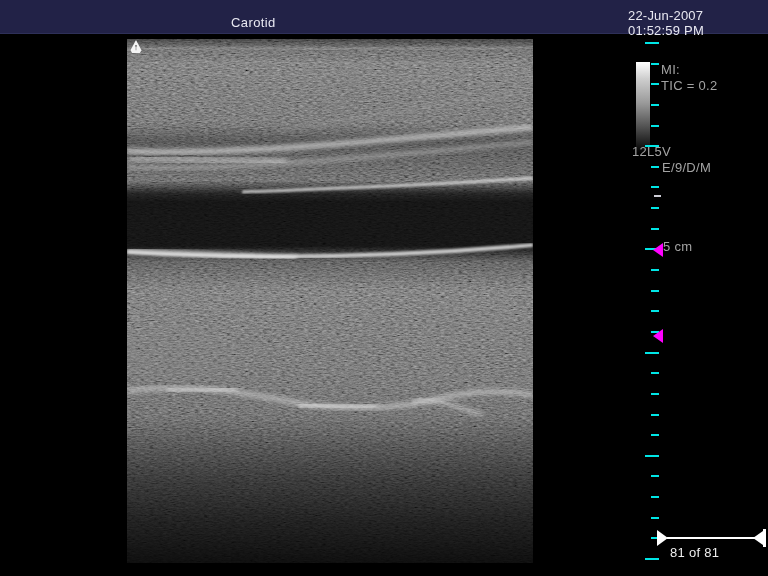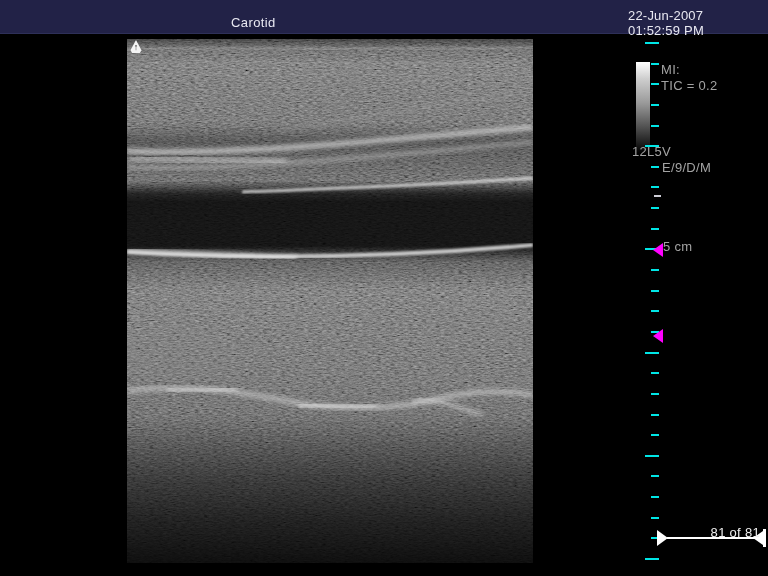--- a/index.html
+++ b/index.html
@@ -54,21 +54,21 @@
     left:657px;top:530px;width:0;height:0;
     border-left:11px solid #fff;border-top:8px solid transparent;border-bottom:8px solid transparent;
   }
   .cine-line{left:667px;top:537px;width:89px;height:2px;background:#fff;}
   .cine-end-tri{
     left:753px;top:531px;width:0;height:0;
     border-right:10px solid #fff;border-top:7px solid transparent;border-bottom:7px solid transparent;
   }
   .cine-end-bar{left:763px;top:529px;width:3px;height:18px;background:#fff;}
   .cine-counter{
-    left:670px;top:525px;width:90px;text-align:right;
+    left:670px;top:545px;width:90px;text-align:left;
     font-size:13px;color:#eee;letter-spacing:.3px;
   }
 </style>
 </head>
 <body>
 
 <div class="abs top-bar">
   <div class="abs exam-title">Carotid</div>
   <div class="abs datetime">
     <div>22-Jun-2007</div>

